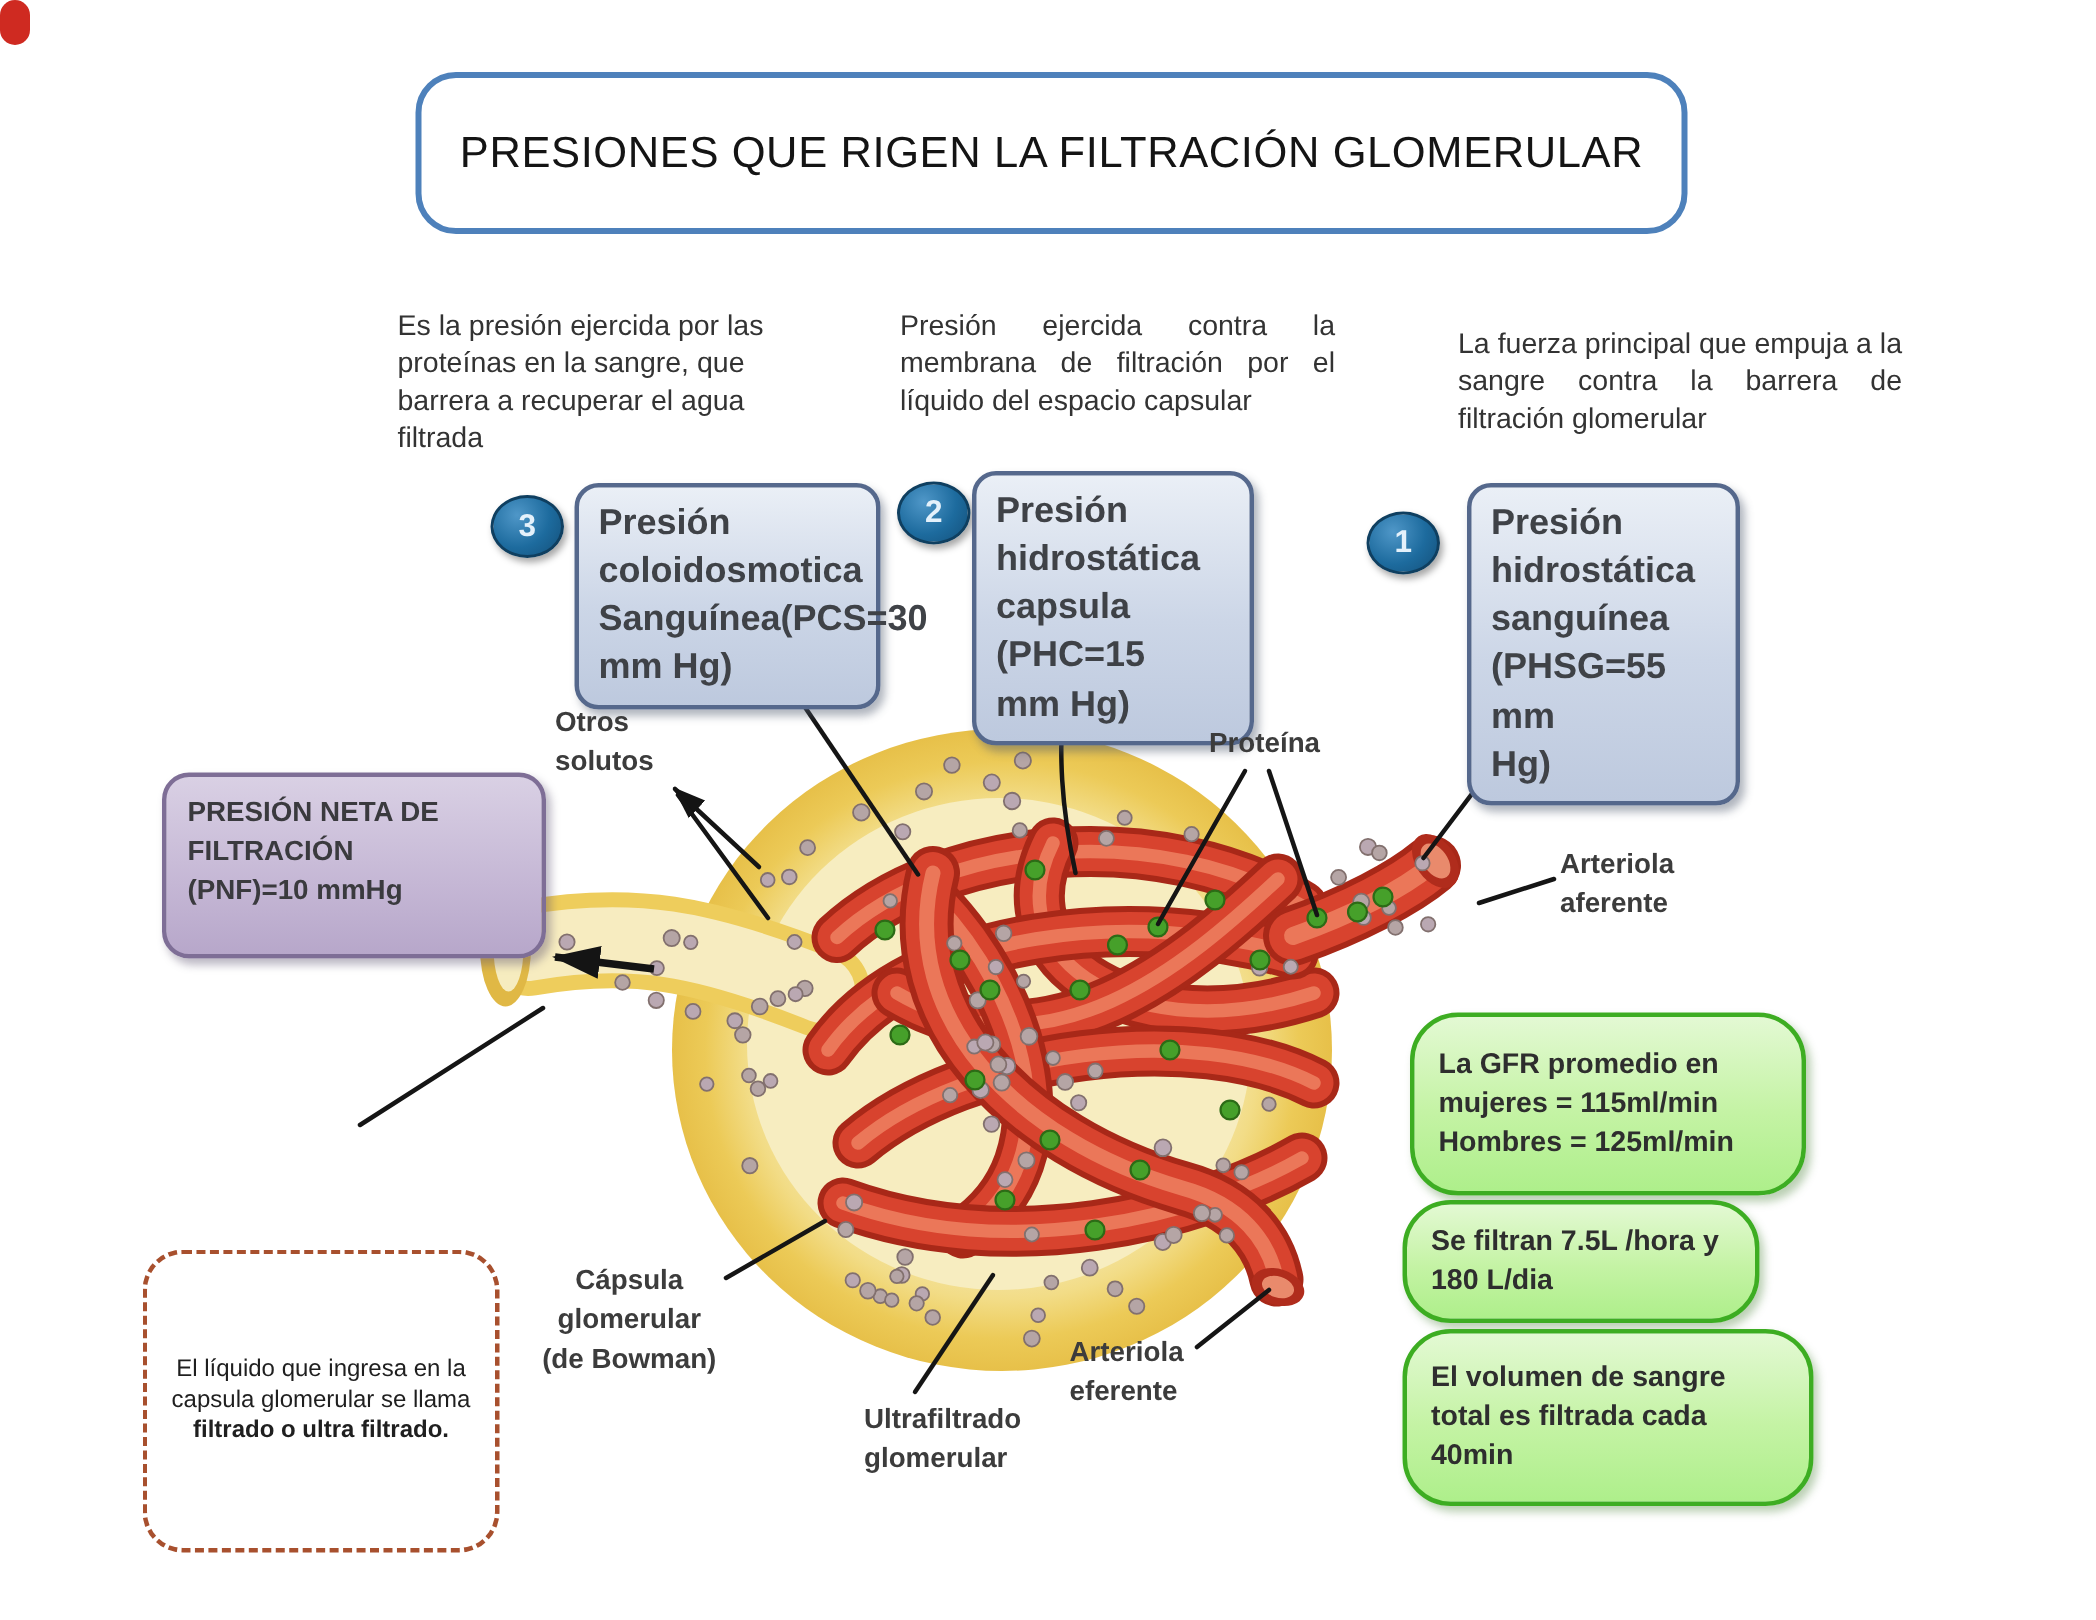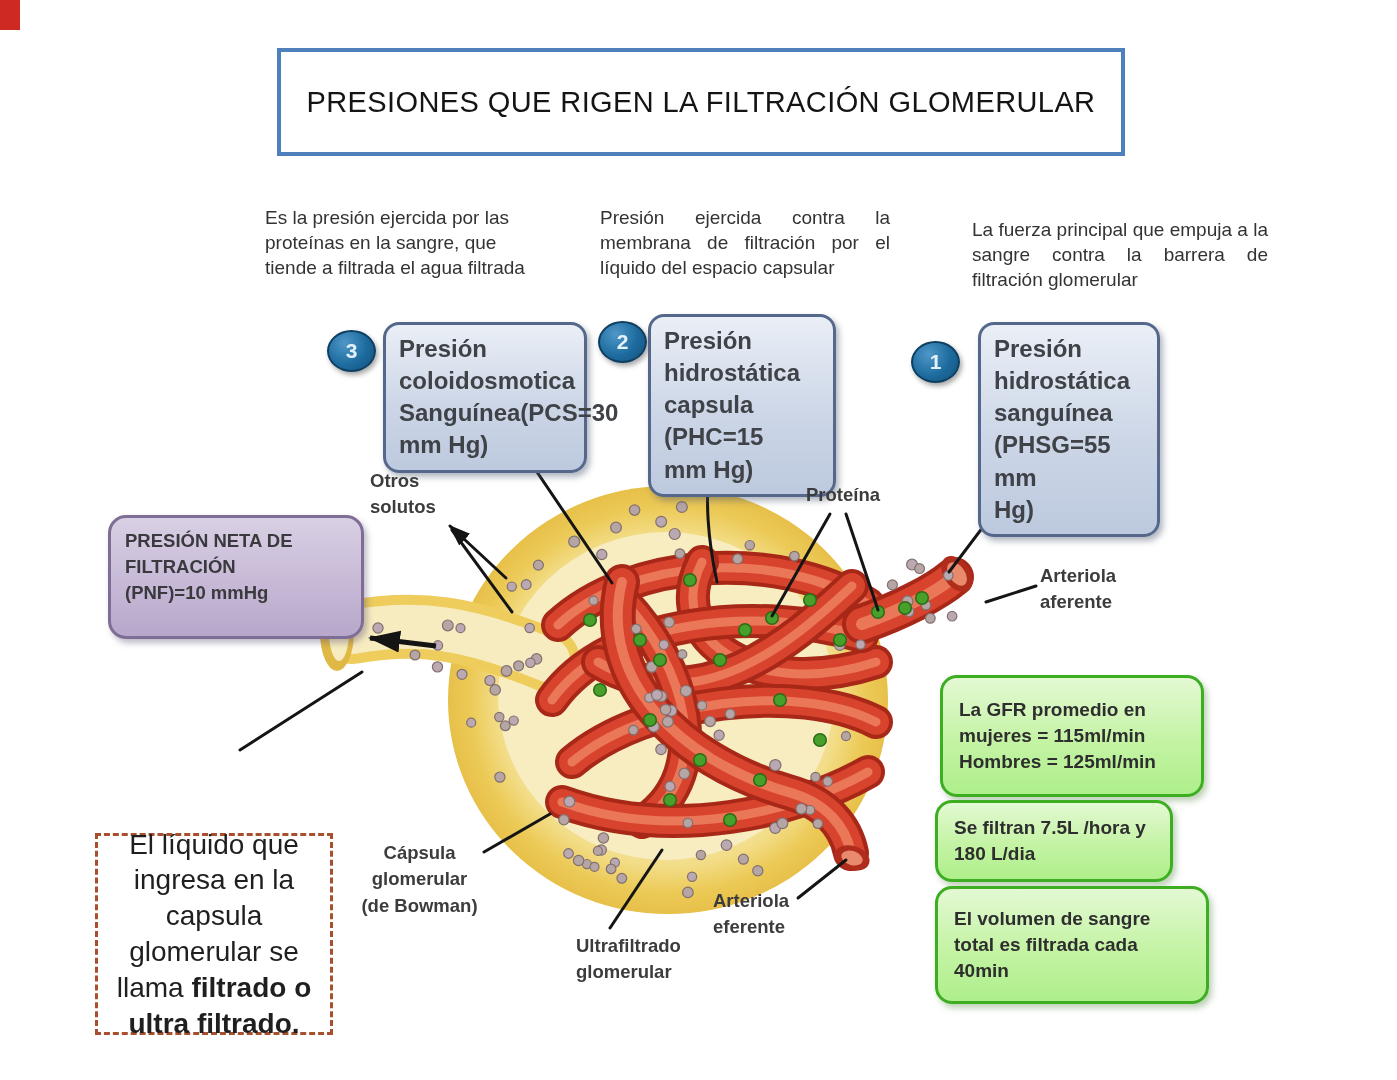--- a/index.html
+++ b/index.html
@@ -1,18 +1,18 @@
 <!DOCTYPE html>
 <html><head>
 <meta charset="utf-8">
 <style>
   html,body{margin:0;padding:0;background:#ffffff;}
   .canvas{position:relative;width:1397px;height:1080px;background:#ffffff;overflow:hidden;
           font-family:"Liberation Sans",sans-serif;}
-  .abs{position:absolute;}
+  .abs{position:absolute;border-radius:27px;}
   svg.art{position:absolute;left:0;top:0;z-index:1;}
   .txt{z-index:2;}
   .corner-mark{left:0;top:0;width:20px;height:30px;background:#cf2a21;z-index:3;}
 
   .title-box{left:277px;top:48px;width:840px;height:100px;border:4px solid #4e81bb;
              display:flex;align-items:center;justify-content:center;background:#fff;}
   .title-box h1{margin:0;font-size:29px;font-weight:400;letter-spacing:.4px;color:#141414;}
 
   .para{font-size:19px;line-height:1.32;color:#333;}
   .j{text-align:justify;}
@@ -29,31 +29,31 @@
          box-shadow:2px 3px 5px rgba(0,0,0,.35);}
 
   .purplebox{left:108px;top:515px;width:222px;height:98px;
              background:linear-gradient(180deg,#d9d0e4 0%,#c5b7d5 60%,#b7a7ca 100%);
              border:3px solid #7e6e96;border-radius:18px;
              box-shadow:3px 4px 6px rgba(90,80,110,.4);
              padding:10px 14px;font-weight:bold;font-size:18.5px;line-height:1.4;
              color:#3a3a3e;white-space:pre-line;}
 
   .greenbox{background:linear-gradient(180deg,#e3f9d3 0%,#c4f3a4 55%,#aeef8b 100%);
-            border:3px solid #3dad22;border-radius:17px;
+            border:3px solid #3dad22;border-radius:32px;
             box-shadow:3px 4px 6px rgba(60,120,40,.35);
             padding:10px 16px;font-weight:bold;font-size:19px;line-height:1.38;
             color:#2e2e2e;white-space:pre-line;display:flex;flex-direction:column;justify-content:center;}
 
   .lbl{font-size:18.5px;font-weight:bold;color:#3c3c3c;line-height:1.42;white-space:pre-line;}
   .ctr{text-align:center;}
 
   .dashedbox{left:95px;top:833px;width:232px;height:196px;border:3px dashed #a8502e;
              background:#fff;display:flex;align-items:center;justify-content:center;}
-  .dashedbox .note{width:208px;text-align:center;font-size:28px;line-height:1.28;color:#1f1f1f;}
+  .dashedbox .note{width:208px;text-align:center;font-size:16px;line-height:1.28;color:#1f1f1f;}
 </style>
 </head>
 <body>
 
 <div class="canvas">
 
   <div class="abs corner-mark"></div>
 
   <svg class="art" width="1397" height="1080" viewBox="0 0 1397 1080">
     <defs>
@@ -274,21 +274,21 @@
       <line class="cl" x1="610" y1="928" x2="662" y2="850"></line>
       <line class="cl" x1="798" y1="898" x2="846" y2="860"></line>
       <line x1="436" y1="646" x2="370" y2="638" stroke="#141414" stroke-width="5" marker-end="url(#ah-big)"></line>
     </g>
   </svg>
 
   <div class="abs txt title-box">
     <h1>PRESIONES QUE RIGEN LA FILTRACIÓN GLOMERULAR</h1>
   </div>
 
-  <div class="abs txt para" style="left:265px;top:205px;width:262px;">Es la presión ejercida por las proteínas en la sangre, que tiende a filtrada el agua filtrada</div>
+  <div class="abs txt para" style="left:265px;top:205px;width:262px;">Es la presión ejercida por las proteínas en la sangre, que barrera a recuperar el agua filtrada</div>
   <div class="abs txt para j" style="left:600px;top:205px;width:290px;">Presión ejercida contra la membrana de filtración por el líquido del espacio capsular</div>
   <div class="abs txt para j" style="left:972px;top:217px;width:296px;">La fuerza principal que empuja a la sangre contra la barrera de filtración glomerular</div>
 
   <div class="abs txt badge" style="left:327px;top:330px;">3</div>
   <div class="abs txt bluebox" style="left:383px;top:322px;width:172px;">Presión
 coloidosmotica
 Sanguínea(PCS=30
 mm Hg)</div>
 
   <div class="abs txt badge" style="left:598px;top:321px;">2</div>

